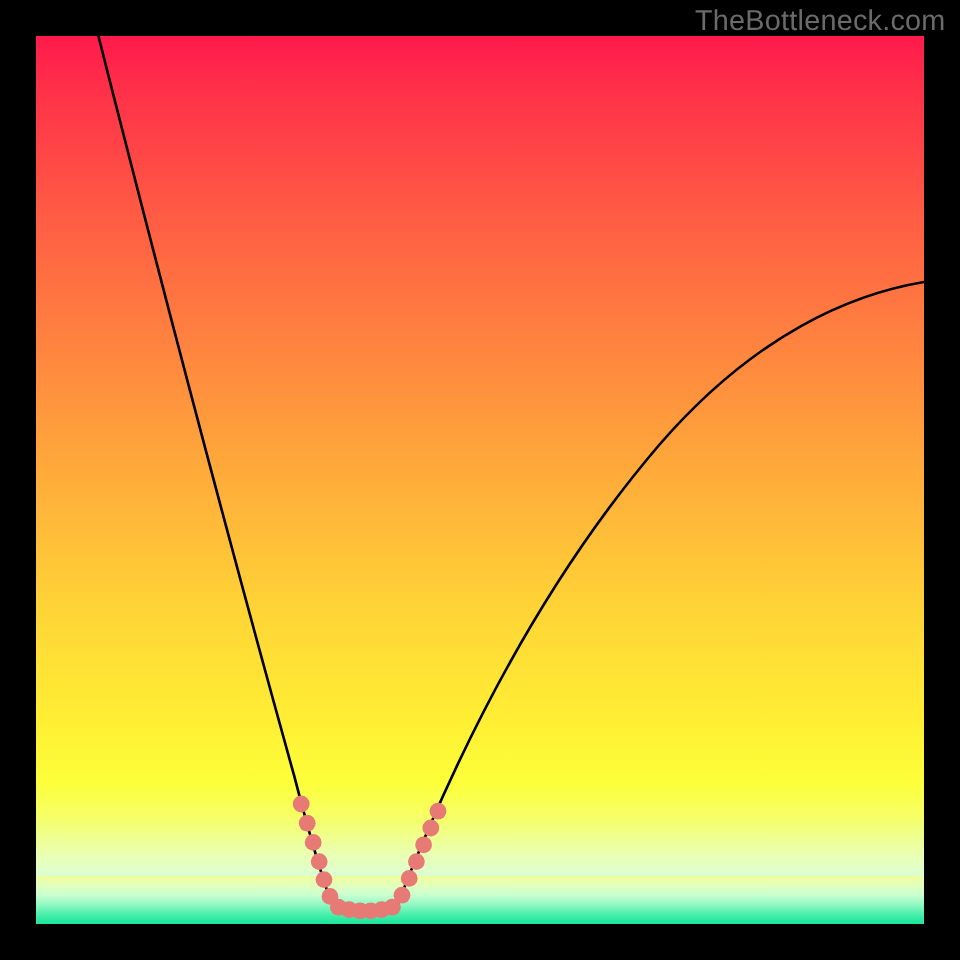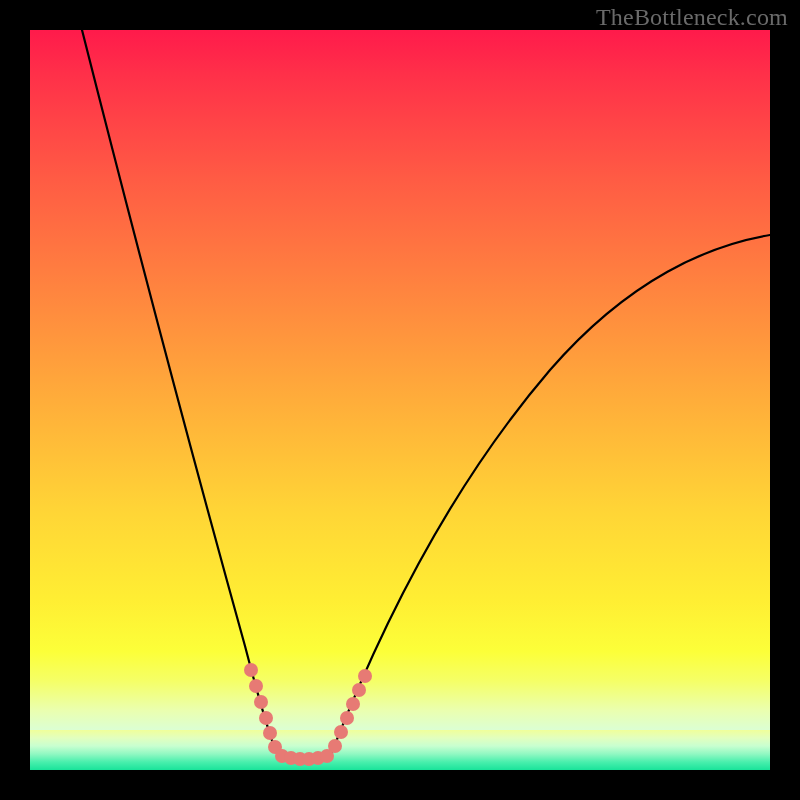--- a/index.html
+++ b/index.html
@@ -19,21 +19,20 @@
   }
   .watermark {
     position: absolute;
     top: 4px;
     right: 12px;
     color: #6a6a6a;
     font-size: 24px;
     font-weight: 400;
     letter-spacing: 0.2px;
     z-index: 20;
-    font-family: Liberation Serif, serif;
   }
   .plot-area {
     position: absolute;
     left: 30px;
     top: 30px;
     width: 740px;
     height: 740px;
     
     background: linear-gradient(
       to bottom,

